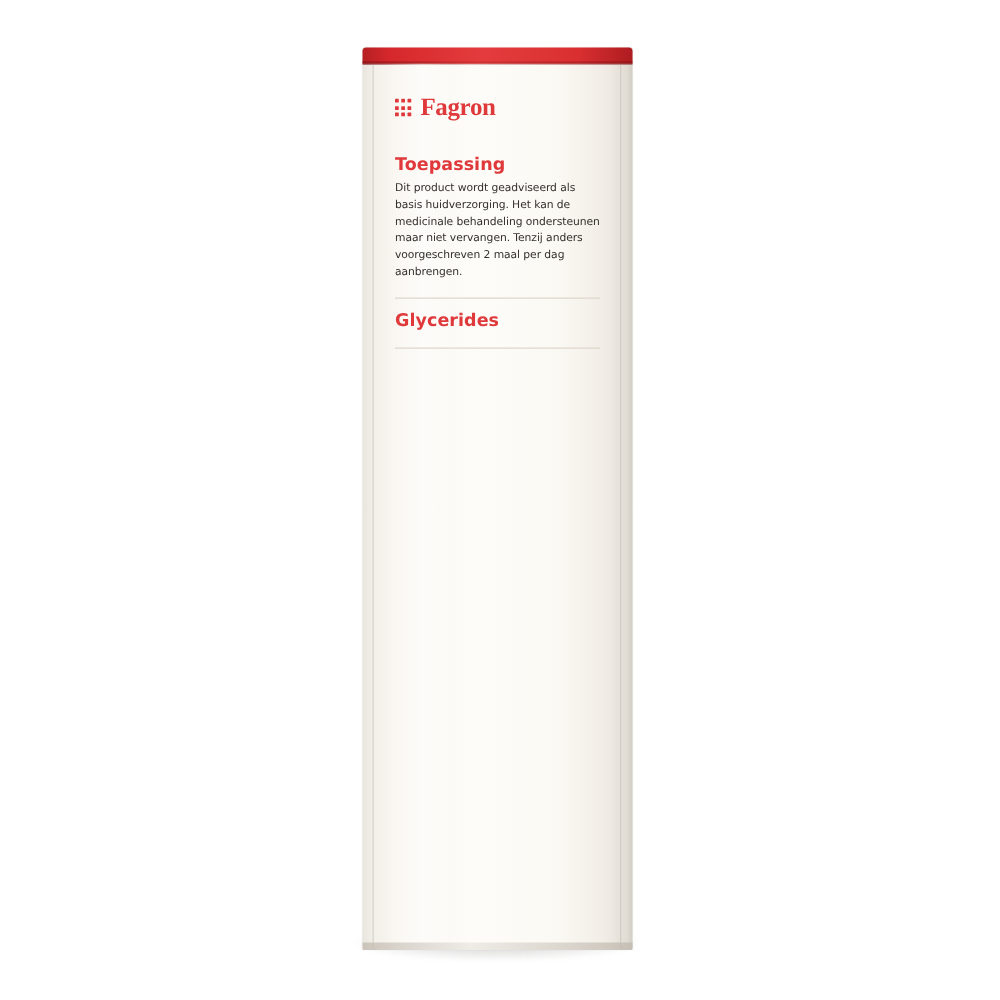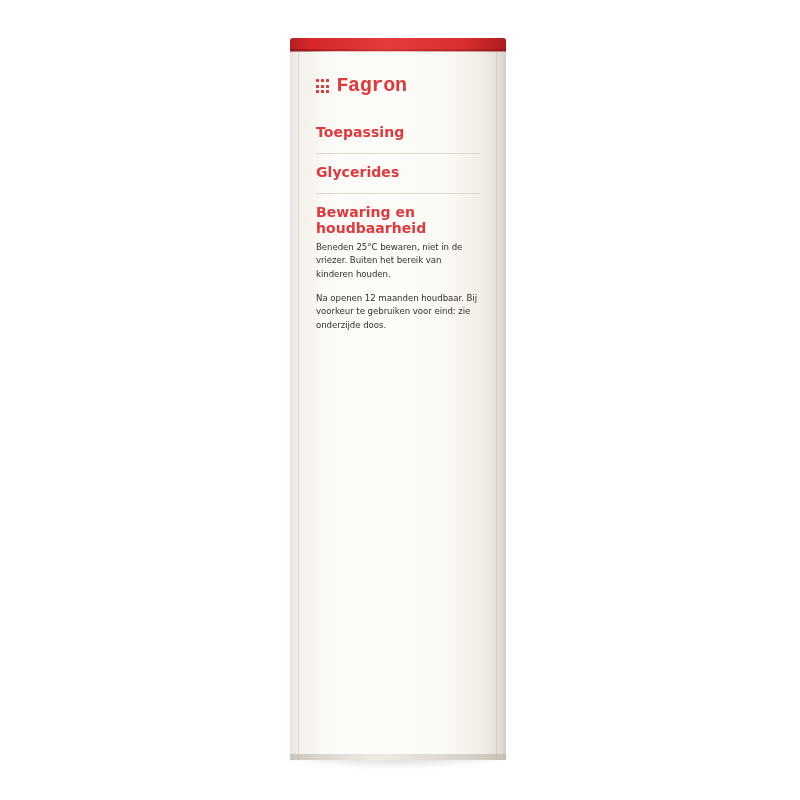--- a/index.html
+++ b/index.html
@@ -114,21 +114,21 @@
     gap: 2.2px;
   }
   .logo-mark i {
     display: block;
     width: 3px;
     height: 3px;
     background: #e0393c;
     border-radius: 0.5px;
   }
   .logo-text {
-    font-family: Liberation Mono, monospace;
+    font-family: Liberation Serif, serif;
     font-size: 20px;
     font-weight: 700;
     color: #e0393c;
     letter-spacing: -0.3px;
     line-height: 1;
   }
 
   h2.section-head {
     font-family: "DejaVu Sans", sans-serif;
     font-size: 14px;
@@ -190,31 +190,27 @@
             <i></i>
           <i></i>
             <i></i>
             <i></i>
         </span>
         <span class="logo-text">Fagron</span>
       </div>
 
       <div class="block">
         <h2 class="section-head">Toepassing</h2>
+        <p class="body">Dit product wordt geadviseerd als basis huidverzorging. Het kan de medicinale behandeling ondersteunen maar niet vervangen. Tenzij anders voorgeschreven 2 maal per dag aanbrengen.</p>
       </div>
 
       <hr class="rule">
 
       <div class="block">
         <h2 class="section-head">Glycerides</h2>
       </div>
 
       <hr class="rule">
 
-      <div class="block">
-        <h2 class="section-head">Bewaring en houdbaarheid</h2>
-        <p class="body">Beneden 25°C bewaren, niet in de vriezer. Buiten het bereik van kinderen houden.</p>
-        <p class="body">Na openen 12 maanden houdbaar. Bij voorkeur te gebruiken voor eind: zie onderzijde doos.</p>
-      </div>
 
     </div>
   </div>
 </div>
 
 </body></html>

